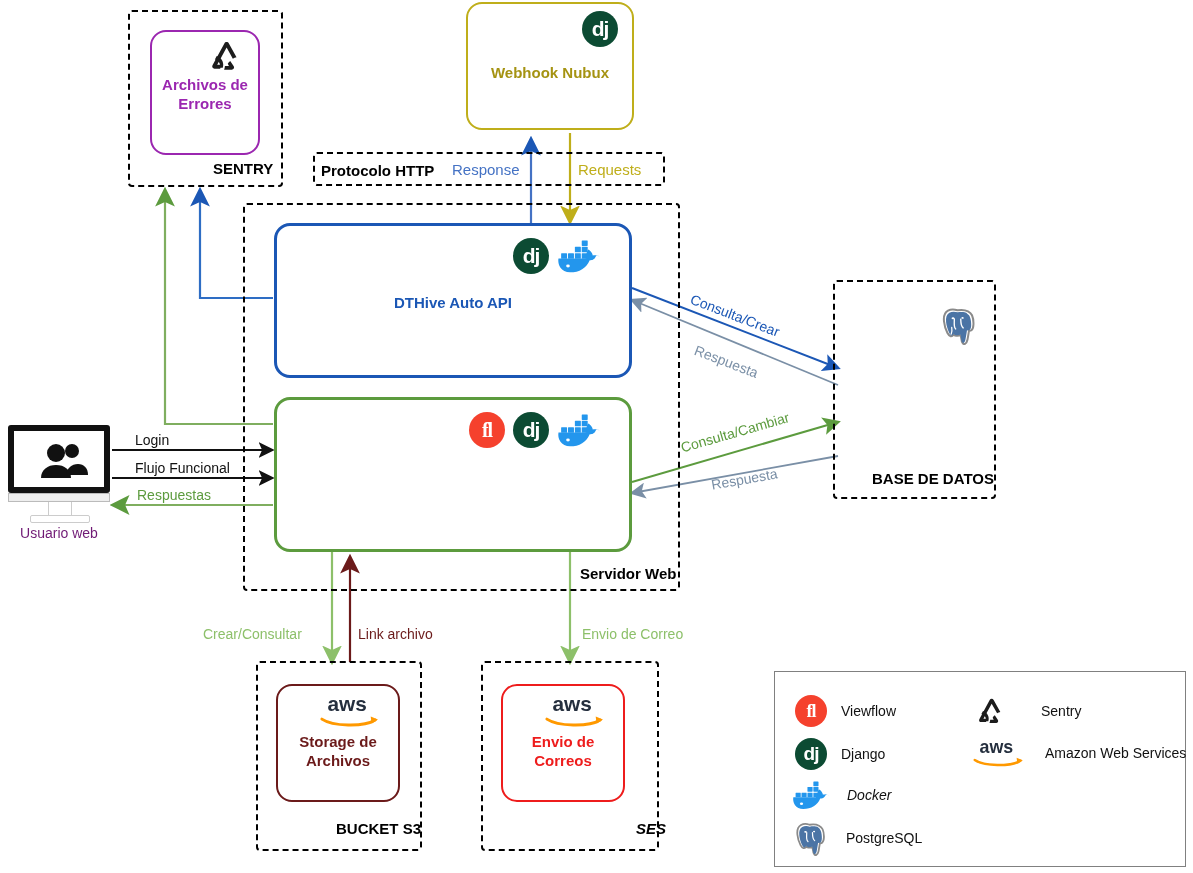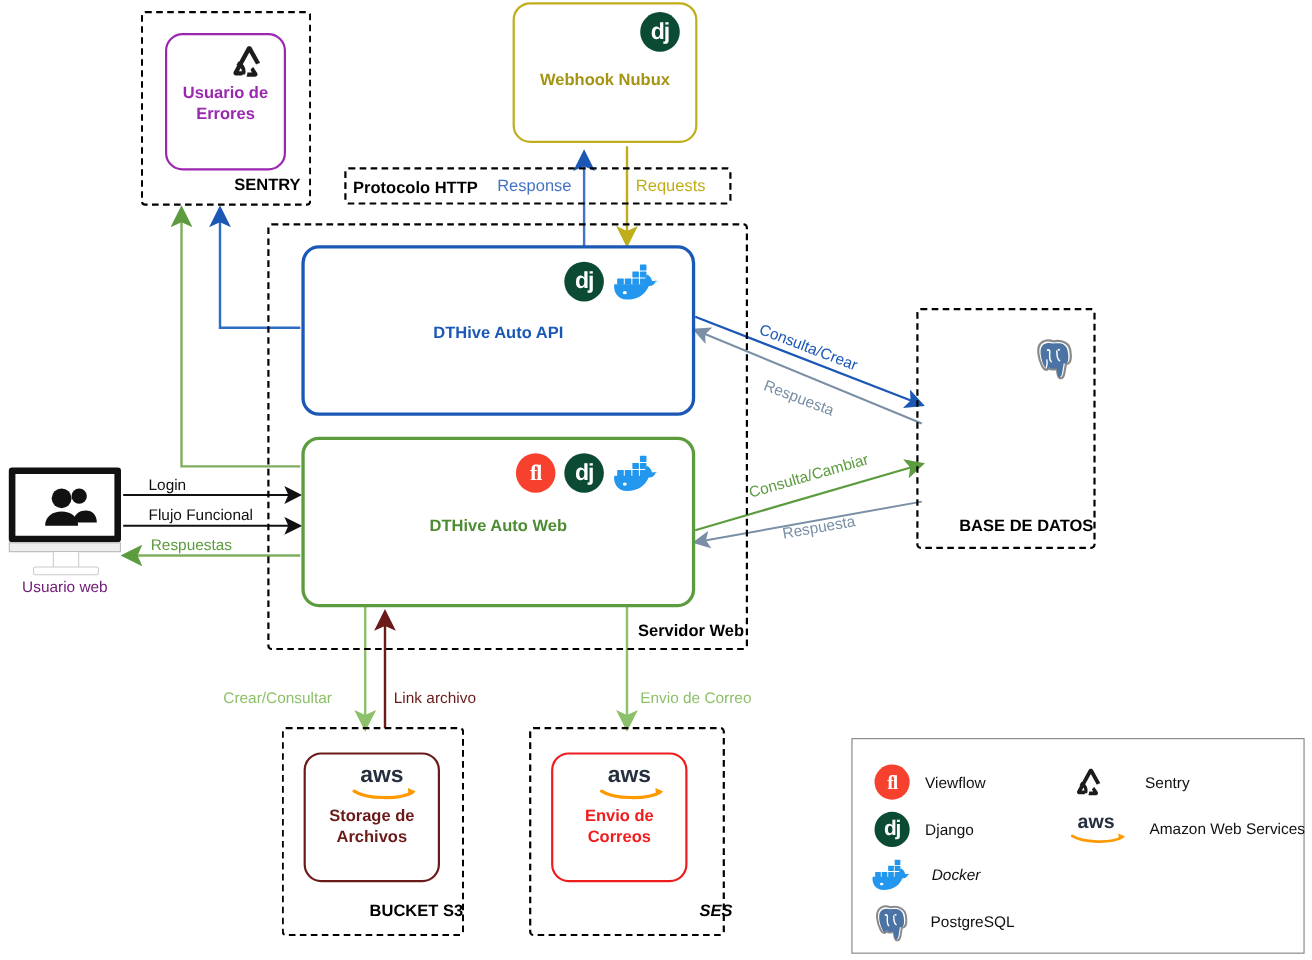--- a/index.html
+++ b/index.html
@@ -106,21 +106,21 @@
     <div class="iconrow" style="right:12px;top:8px;">
       <span class="ico ico-sentry">
         <svg viewBox="0 0 40 34" width="38" height="32">
             <path d="M19.6 2.2c-1 0-1.9.5-2.4 1.4L4.6 26.9c-.9 1.6.2 3.6 2.1 3.6h6.1c.2-1.4.6-2.8 1.1-4.1H9.6L19.6 8.1l6.6 11.7c1.2-.7 2.5-1.2 3.9-1.5L22 3.6c-.5-.9-1.4-1.4-2.4-1.4z" fill="#1C1C1C"></path>
             <path d="M23.4 22.3c-1.1.7-2 1.7-2.6 2.9l1.3 2.3h-4.3c-.1 1.4-.4 2.8-.9 4.1h8.2c1.9 0 3-2 2.1-3.6l-3.8-5.7z" fill="#1C1C1C"></path>
             <path d="M15.5 29.4c.3-1 .5-2 .5-3.1 0-4.4-2.9-8.1-6.9-9.3l-2 3.6c3.1.5 5.5 3.2 5.5 6.4 0 .8-.2 1.6-.4 2.4h3.3z" fill="#1C1C1C"></path>
           </svg>
       </span>
     </div>
     <div class="title" style="top:44px;color:#9B27B0;">
-      <span>Usuario de</span><br>
+      <span>Archivos de</span><br>
       <span>Errores</span>
     </div>
   </div>
 
   <div class="rbox" style="left:466px;top:2px;width:168px;height:128px;border:2.5px solid #BFAE1A;">
     <div class="iconrow" style="right:14px;top:7px;">
       <span class="ico ico-dj">dj</span>
     </div>
     <div class="title" style="top:60px;color:#A59312;">Webhook Nubux</div>
   </div>
@@ -168,21 +168,20 @@
               <rect x="19.5" y="9" width="6.5" height="6" rx="0.6"></rect>
             <rect x="27" y="9" width="6.5" height="6" rx="0.6"></rect>
               <rect x="27" y="2" width="6.5" height="6" rx="0.6"></rect>
             <rect x="4.5" y="16" width="6.5" height="6" rx="0.6"></rect>
             <path d="M46.5 19.5c-1.6-1.1-5.3-1.5-7.5-1-.3-2.2-1.5-4.1-3.6-5.8l-1.2-.8-.8 1.2c-1 1.5-1.4 3.6-1.3 5.5.1.8.3 1.7.8 2.4-.6.3-1.6.7-3 .7H1.6c-.5 2.9-.1 6.7 2 9.9 2.3 3.4 5.9 5.2 10.6 5.2 10.3 0 17.9-4.7 21.5-13.3 1.4 0 4.4 0 6-3 .1-.1.4-.6.9-1.6l.3-.6-1.4-.8z"></path>
           </g>
           <ellipse cx="12" cy="30" rx="2" ry="1.6" fill="#fff"></ellipse>
         </svg>
       </span>
     </div>
-    <div class="title" style="top:70px;color:#4E8C33;">DTHive Auto Web</div>
   </div>
 
   <div class="monitor" style="left:8px;top:425px;width:102px;height:120px;">
     <div class="mon-screen">
       <svg viewBox="0 0 90 56" width="90" height="56" style="display:block;">
         <circle cx="42" cy="22" r="9" fill="#111"></circle>
         <path d="M27 47c0-8.3 6.7-13 15-13s15 4.7 15 13z" fill="#111"></path>
         <circle cx="58" cy="20" r="7" fill="#111"></circle>
         <path d="M52 44c1-7 5.5-11 12-11 6 0 10 4 10 11z" fill="#111"></path>
       </svg>

